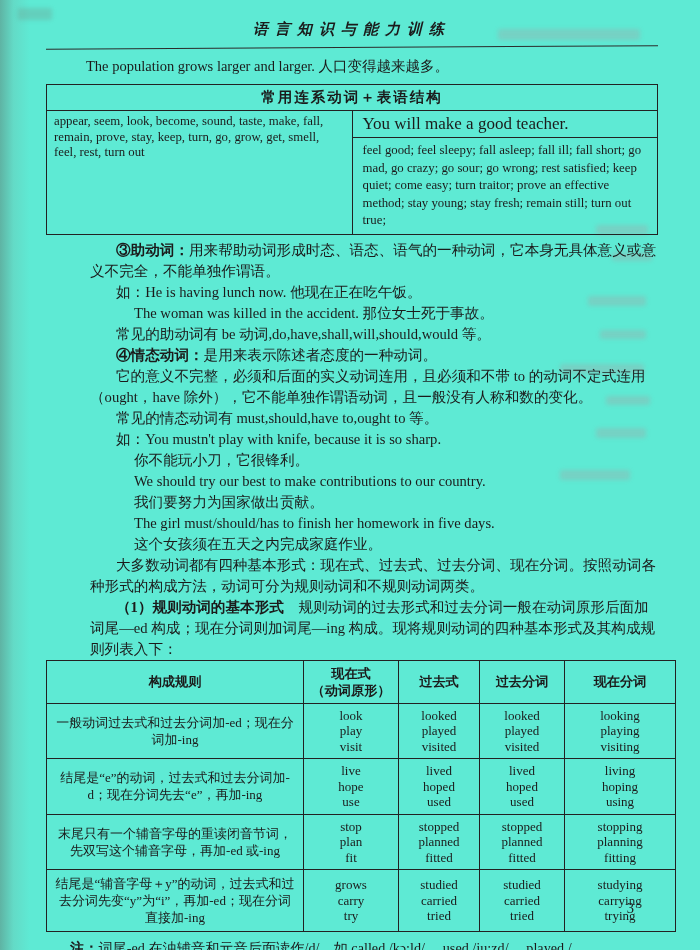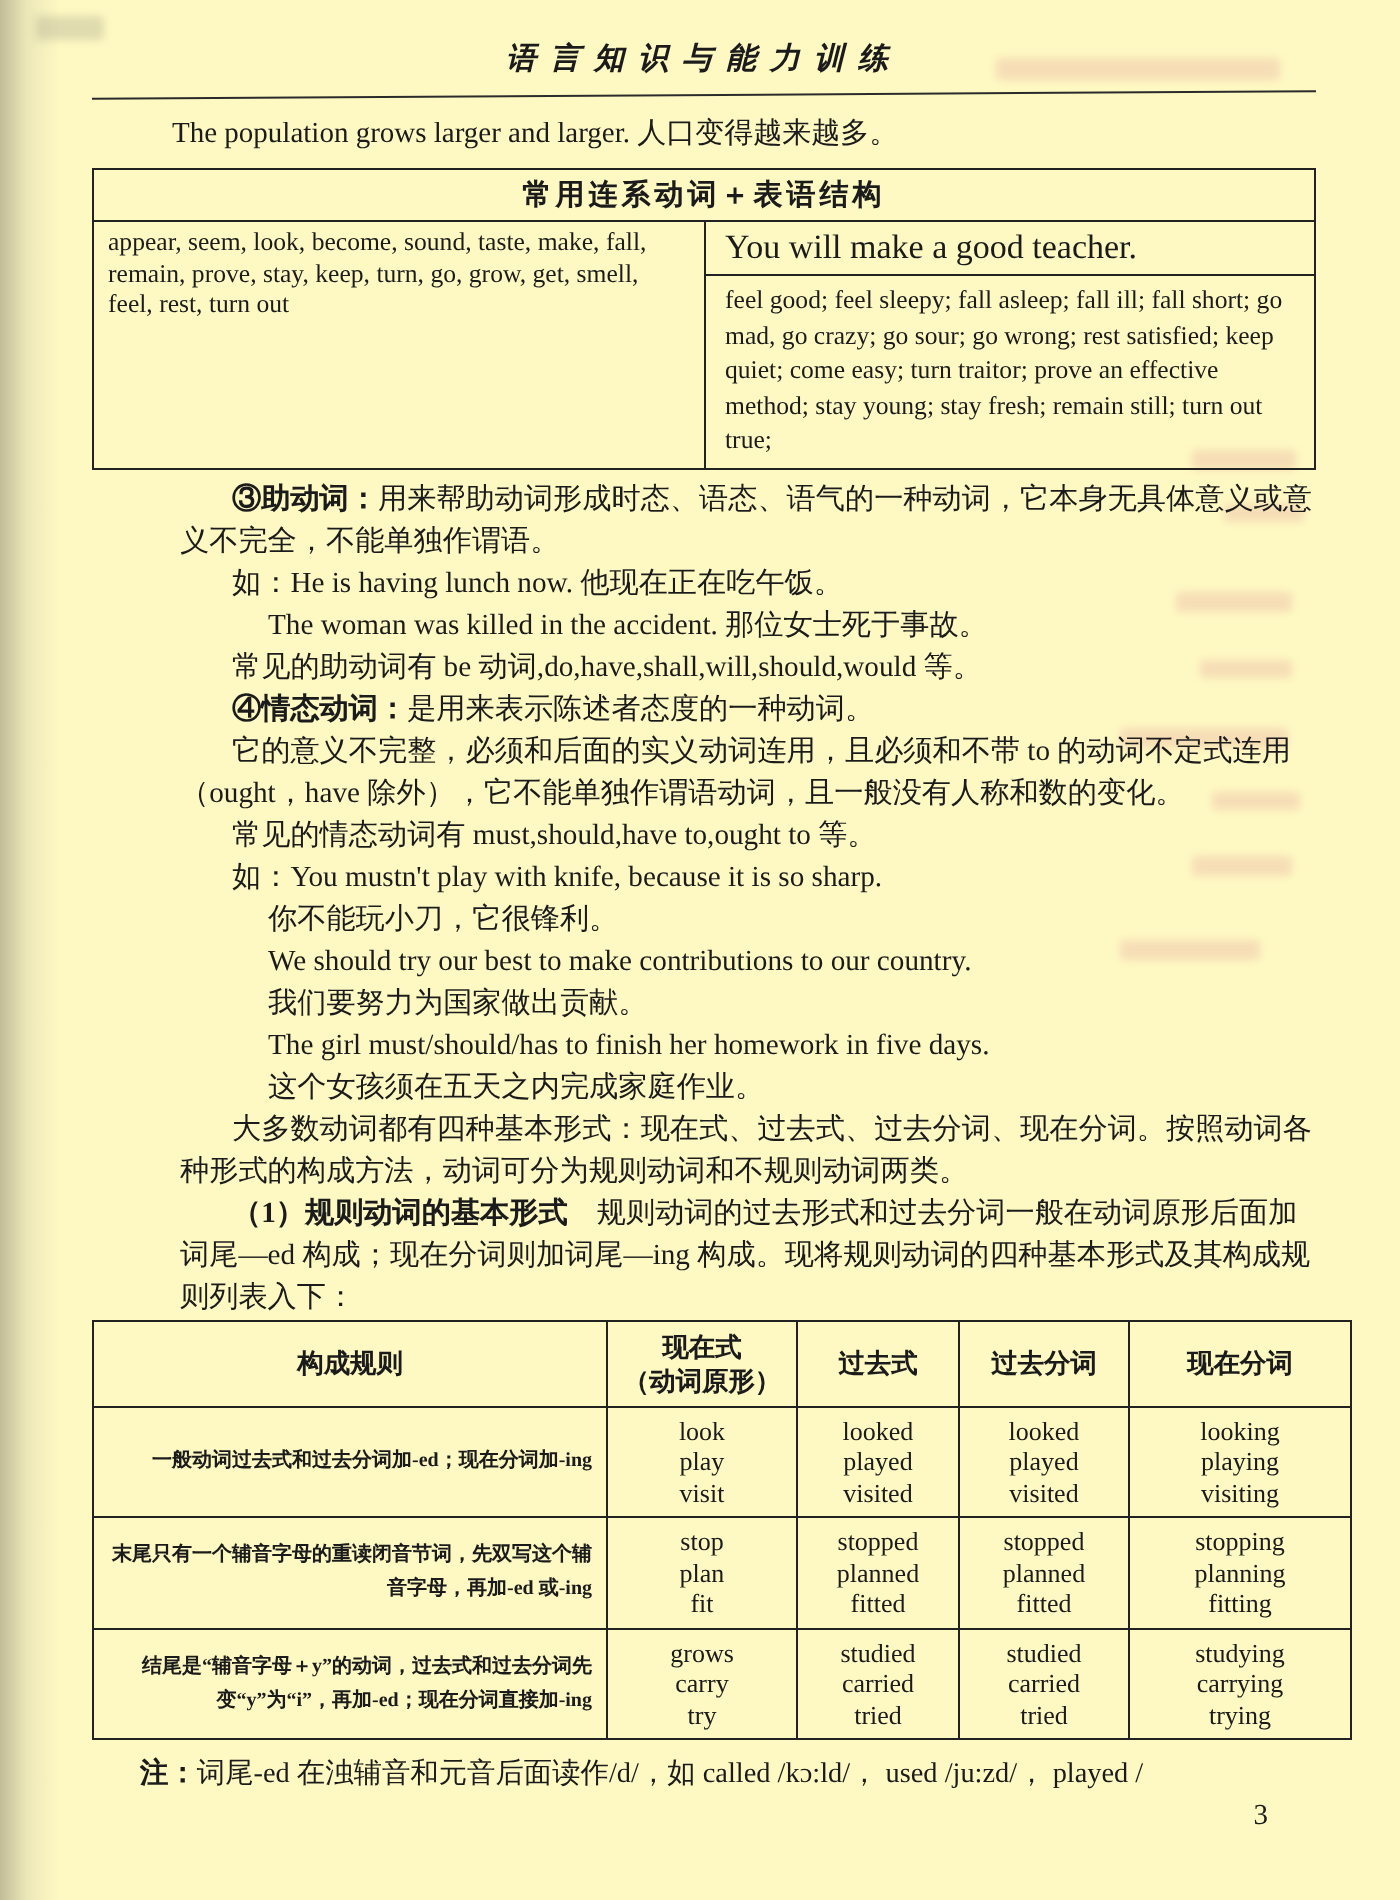--- a/index.html
+++ b/index.html
@@ -2,21 +2,21 @@
 <html><head>
 <meta charset="utf-8">
 <style>
   html,body{margin:0;padding:0;}
   body{
     width:700px;height:950px;position:relative;overflow:hidden;
     background:#d9d6d0;
     font-family:"Liberation Serif","DejaVu Serif",serif;
     color:#1b1b1b;
   }
-  #page{position:absolute;inset:0;background:#fef9c3;}
+  #page{position:absolute;inset:0;background:#5eead4;}
   #spine{
     position:absolute;left:0;top:0;width:30px;height:100%;
     background:linear-gradient(90deg,rgba(95,90,84,.38),rgba(130,124,116,.14) 45%,rgba(0,0,0,0));
     pointer-events:none;
   }
   .content{position:absolute;left:46px;top:20px;width:612px;}
 
   .header-title{
     text-align:center;font-size:15px;font-weight:bold;font-style:italic;
     letter-spacing:7px;
@@ -36,21 +36,21 @@
   .body-text{margin-top:5px;margin-left:44px;}
   .body-text p{margin:0;font-size:14.6px;line-height:21px;}
   .para{text-indent:26px;}
   .ex1{padding-left:26px;}
   .ex2{padding-left:44px;}
   .lead{font-weight:bold;}
 
   .t2{margin-top:0;}
   .t2 th,.t2 td{border:1.5px solid #222;}
   .t2 th{font-size:13.2px;font-weight:bold;text-align:center;padding:4px 2px;line-height:17px;white-space:pre-line;}
-  .t2 td.rulecell{text-align:right;font-weight:bold;font-size:10px;line-height:17px;padding:5px 7px;vertical-align:middle;}
+  .t2 td.rulecell{text-align:center;font-weight:normal;font-size:13px;line-height:17px;padding:5px 7px;vertical-align:middle;}
   .t2 td.words{text-align:center;font-size:13px;line-height:15.5px;white-space:pre-line;padding:4px 2px;vertical-align:middle;}
   .c-rule{width:252px;}.c-pres{width:90px;}.c-past{width:76px;}.c-pp{width:80px;}.c-prp{width:106px;}
 
   .note{margin-top:7px;padding-left:24px;font-size:14.2px;}
   .pagenum{position:absolute;right:66px;top:900px;font-size:14.5px;}
 
   .bleed{position:absolute;filter:blur(2px);border-radius:2px;pointer-events:none;
     background:rgba(213,108,128,.20);}
   .bleed.gray{background:rgba(120,114,106,.22);}
 </style>
@@ -129,20 +129,35 @@
 played
 visited</td>
         <td class="words">looked
 played
 visited</td>
         <td class="words">looking
 playing
 visiting</td>
       </tr>
       <tr>
+        <td class="rulecell">结尾是“e”的动词，过去式和过去分词加-d；现在分词先去“e”，再加-ing</td>
+        <td class="words">live
+hope
+use</td>
+        <td class="words">lived
+hoped
+used</td>
+        <td class="words">lived
+hoped
+used</td>
+        <td class="words">living
+hoping
+using</td>
+      </tr>
+      <tr>
         <td class="rulecell">末尾只有一个辅音字母的重读闭音节词，先双写这个辅音字母，再加-ed 或-ing</td>
         <td class="words">stop
 plan
 fit</td>
         <td class="words">stopped
 planned
 fitted</td>
         <td class="words">stopped
 planned
 fitted</td>

